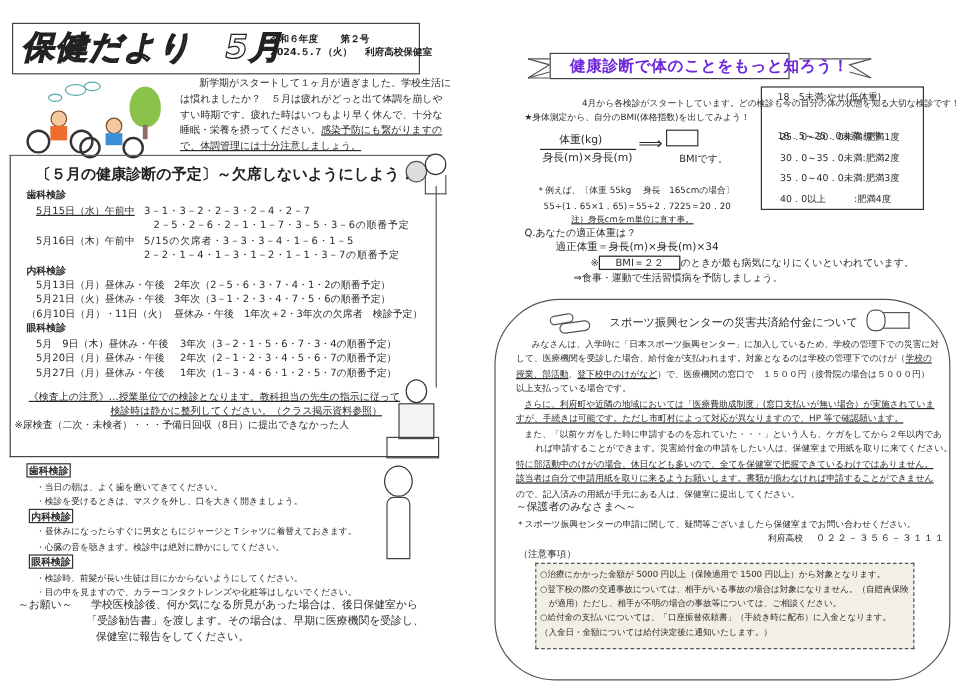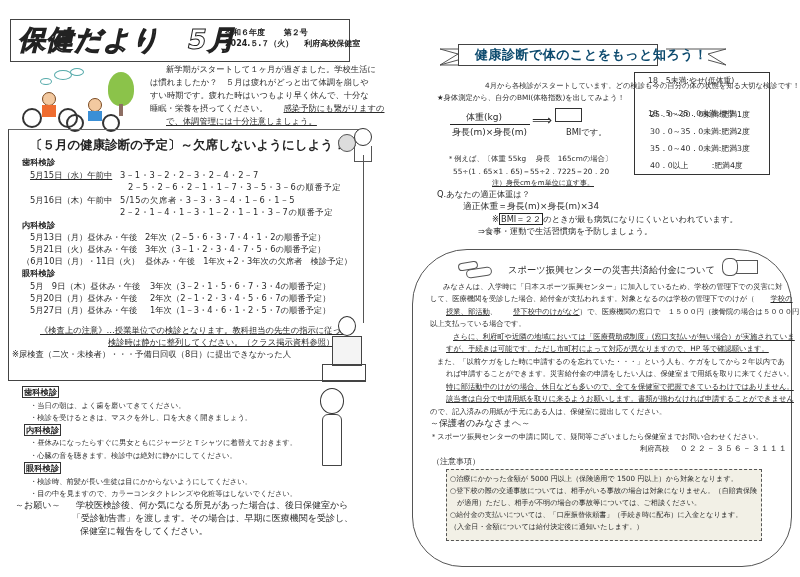--- a/index.html
+++ b/index.html
@@ -1,20 +1,20 @@
 <!DOCTYPE html>
 <html><head>
 <meta charset="utf-8">
 <style>
   * { box-sizing: border-box; margin: 0; padding: 0; }
   html, body { width: 800px; height: 577px; background: #ffffff; overflow: hidden; }
   body { position: relative; font-family: "DejaVu Sans", sans-serif; color: #222; }
   .abs { position: absolute; }
   .t { position: absolute; white-space: nowrap; font-size: 8.3px; line-height: 11px; color: #2a2a2a; }
-  .u { text-decoration: underline; margin-left: 16px; }
+  .u { text-decoration: underline; }
   .b { font-weight: normal; }
 
   
   #title-box { left: 10px; top: 19px; width: 340px; height: 43px; border: 1px solid #444; background: #fff; }
   #title-main { left: 18px; top: 22px; font-size: 27px; line-height: 36px; font-style: italic; font-weight: bold; color: #fff;
     -webkit-text-stroke: 1px #222; letter-spacing: 1px; white-space: nowrap; }
   #title-meta1 { left: 225px; top: 27px; font-size: 8px; font-weight: bold; }
   #title-meta2 { left: 225px; top: 38px; font-size: 8px; font-weight: bold; }
 
   
@@ -25,25 +25,25 @@
   
   #schedule-box { left: 8px; top: 129px; width: 357px; height: 252px; border: 1px solid #444; border-right: none; border-top: 1px solid #666; }
   #schedule-box-right { left: 363px; top: 155px; width: 1px; height: 168px; background: #555; }
   #schedule-title { left: 30px; top: 137px; font-size: 12.5px; font-weight: bold; color: #222; white-space: nowrap; }
   .sec-label { font-weight: bold; font-size: 8.3px; }
 
   .boxed-label { border: 1px solid #333; padding: 0 1px; font-weight: bold; }
 
   
   #banner { left: 458px; top: 44px; width: 200px; height: 22px; border: 1px solid #444; background: #fff; }
-  #banner-text { left: 475px; top: 46px; font-size: 13px; font-weight: bold; color: #0c4a6e; white-space: nowrap; letter-spacing: 0.5px; }
+  #banner-text { left: 475px; top: 46px; font-size: 13px; font-weight: bold; color: #6d28d9; white-space: nowrap; letter-spacing: 0.5px; }
   #bmi-table { left: 634px; top: 72px; width: 136px; height: 103px; border: 1px solid #333; }
   #bmi-blank { left: 555px; top: 108px; width: 27px; height: 14px; border: 1px solid #333; }
   #frac-line { left: 450px; top: 124px; width: 80px; height: 1px; background: #222; }
-  #bmi22-box { border: 1px solid #222; padding: 0 1px; }
+  #bmi22-box { border: 1px solid #222; padding: 0 13px; }
 
   #sports-box { left: 412px; top: 249px; width: 380px; height: 318px; border: 1px solid #555; border-radius: 55px 55px 50px 50px; }
   #notes-box { left: 446px; top: 469px; width: 316px; height: 72px; border: 1px dashed #555; background: #f2f0e6; }
 </style>
 </head>
 <body>
 
 <div class="abs" id="title-box"></div>
 <div class="abs" id="title-main">保健だより　5月</div>
 <div class="abs" id="title-meta1">

